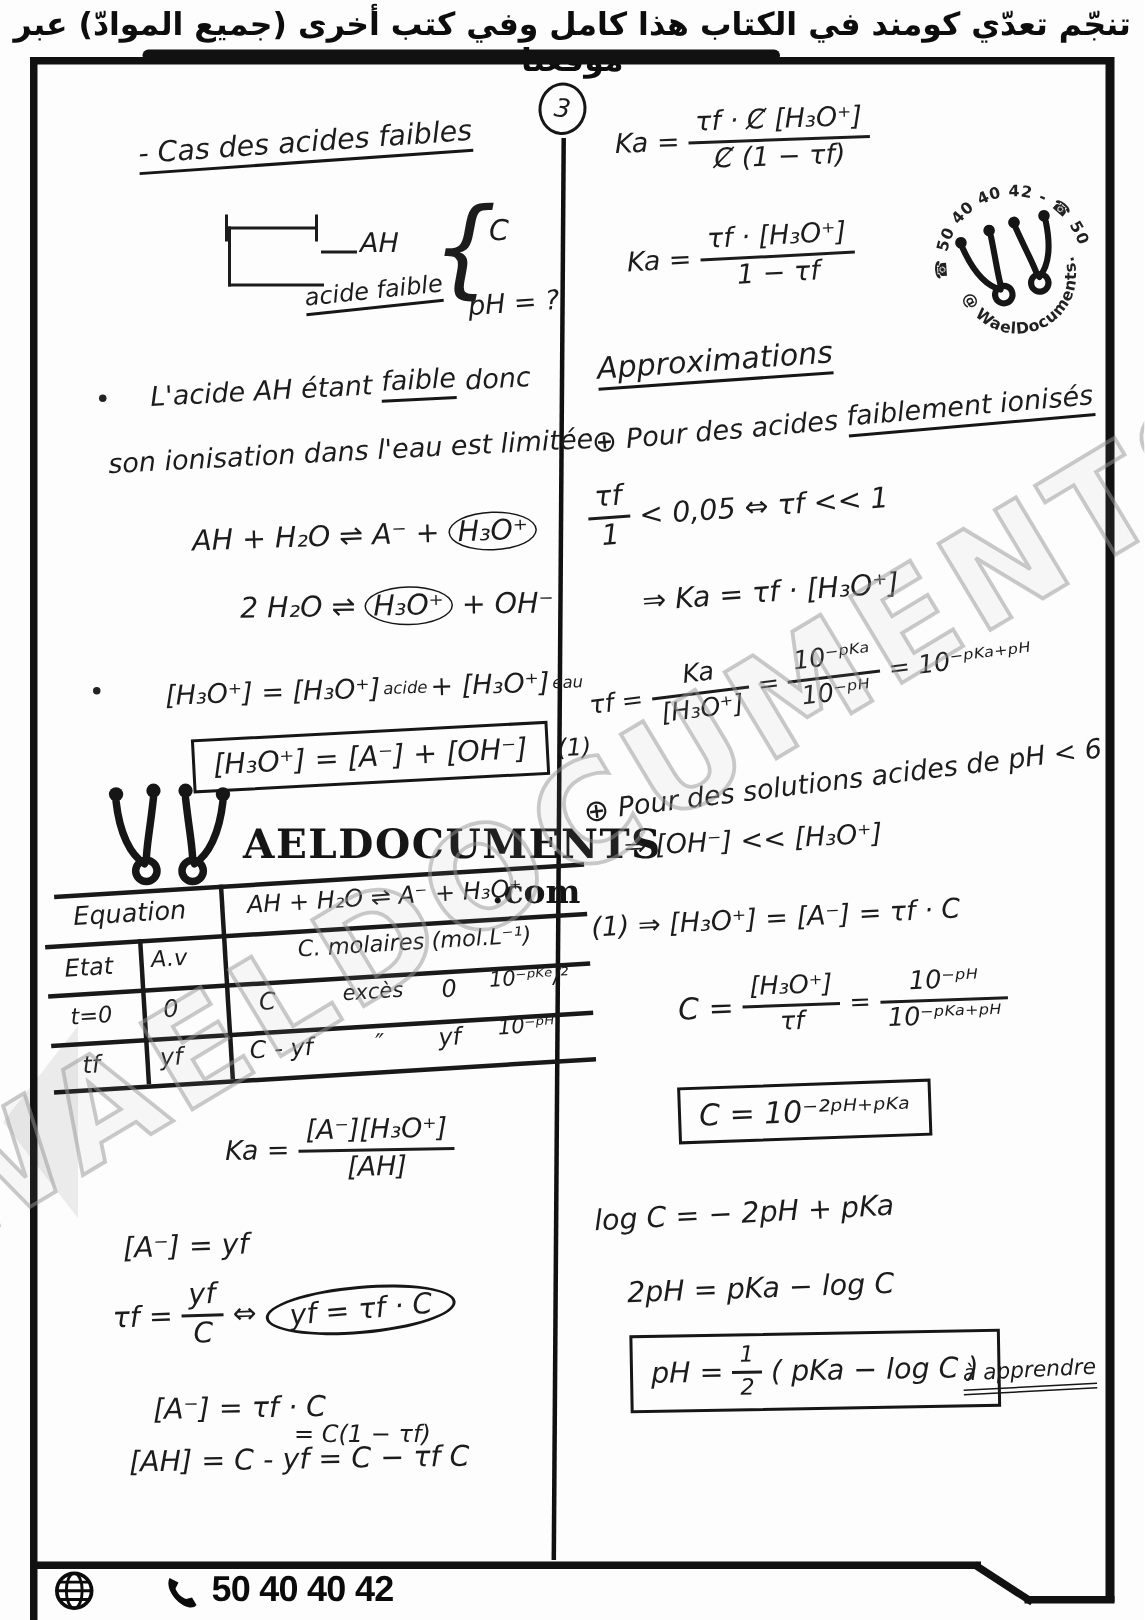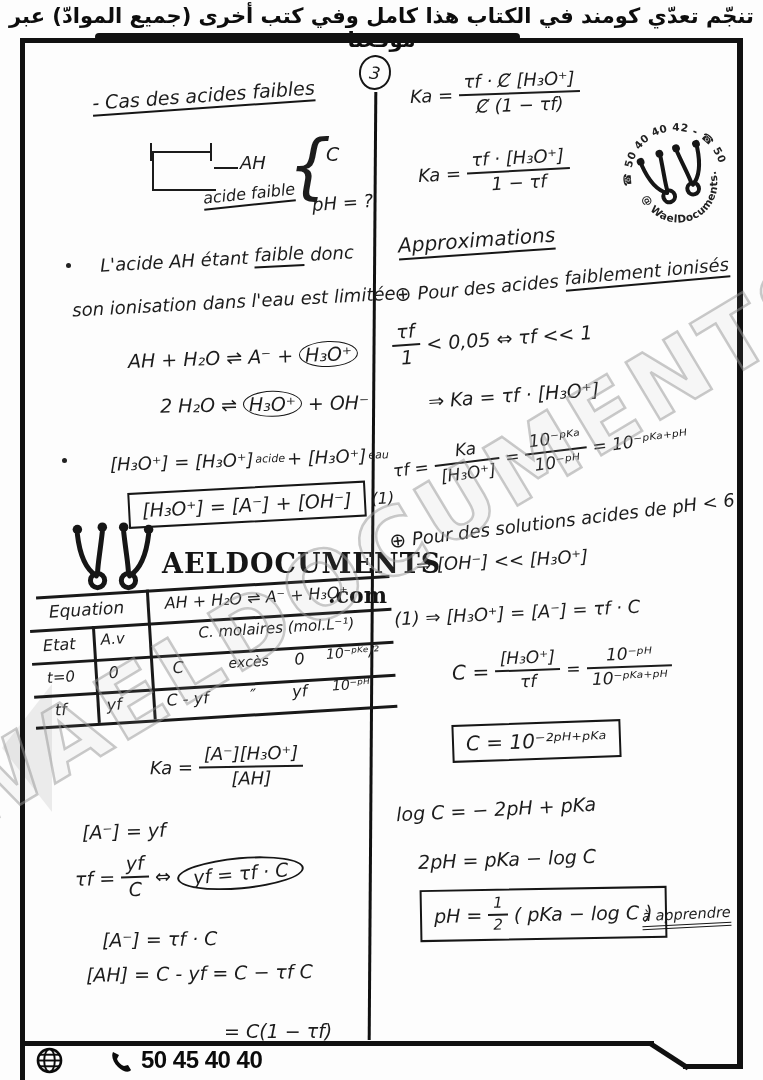--- a/index.html
+++ b/index.html
@@ -196,21 +196,21 @@
     <span>⇔</span>
     <span class="circled" style="transform:rotate(-3deg);">yf = τf · C</span>
   </div>
 
   <div class="hw" style="left:102px;top:928px;font-size:19px;transform:rotate(-1deg);">
     <span>[A⁻] = τf · C</span>
   </div>
   <div class="hw" style="left:86px;top:962px;font-size:19px;transform:rotate(-1deg);">
     <span>[AH] = C - yf = C − τf C</span>
   </div>
-  <div class="hw" style="left:196px;top:1020px;font-size:19px;margin-left:28px;">
+  <div class="hw" style="left:196px;top:946px;font-size:16px;">
     <span>= C(1 − τf)</span>
   </div>
 
   <div class="hw" style="left:410px;top:72px;font-size:18px;transform:rotate(-2deg);">
     <span>Ka =</span>
     <span class="frac">
         <span class="num">τf · Ȼ [H₃O⁺]</span>
         <span class="den">Ȼ (1 − τf)</span>
       </span>
   </div>
@@ -335,17 +335,17 @@
       <ellipse cx="14" cy="14" rx="5.5" ry="12" fill="none" stroke="#0b0b0b" stroke-width="2"></ellipse>
       <line x1="2" y1="14" x2="26" y2="14" stroke="#0b0b0b" stroke-width="2"></line>
       <line x1="4" y1="8" x2="24" y2="8" stroke="#0b0b0b" stroke-width="2"></line>
       <line x1="4" y1="20" x2="24" y2="20" stroke="#0b0b0b" stroke-width="2"></line>
     </svg>
     <span style="width:18px;"></span>
     <span class="grp">
       <svg width="24" height="24" viewBox="0 0 24 24">
         <path d="M4,4 C2,8 4,14 9,19 C14,24 20,25 22,22 L19,17 L15,18 C12,17 9,14 8,11 L10,7 Z" fill="#0b0b0b"></path>
       </svg>
-      <span>50 45 40 40</span>
+      <span>50 40 40 42</span>
     </span>
   </div>
 
 </div>
 
 </body></html>

